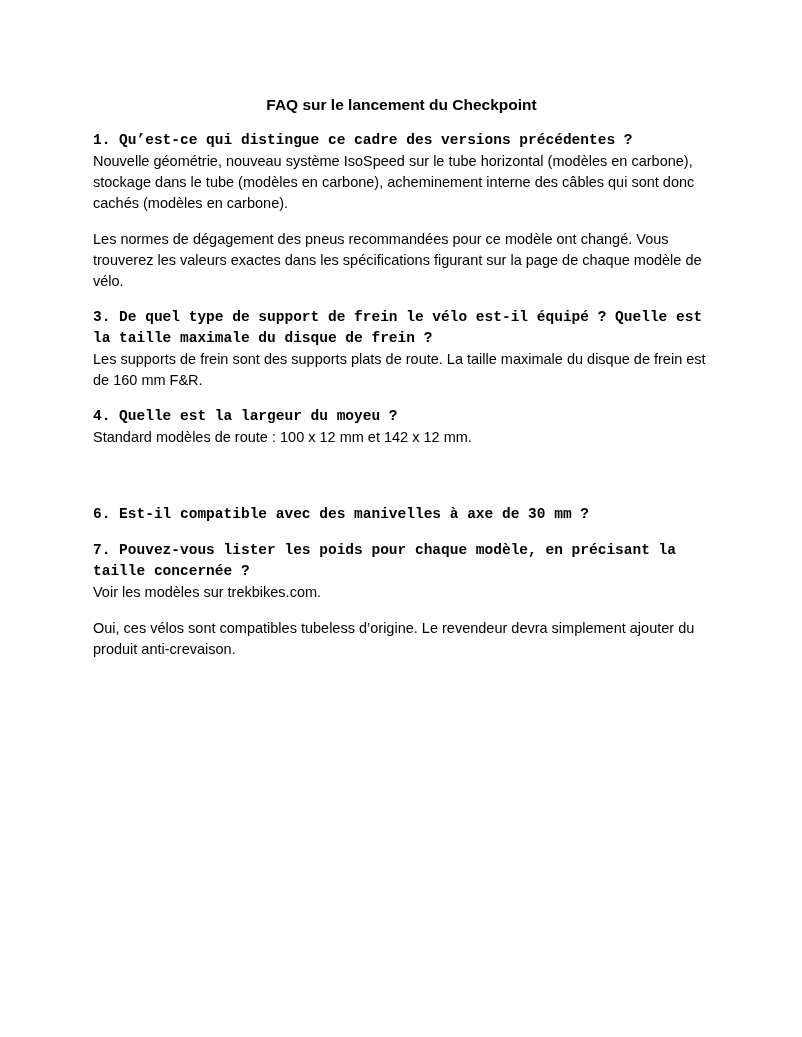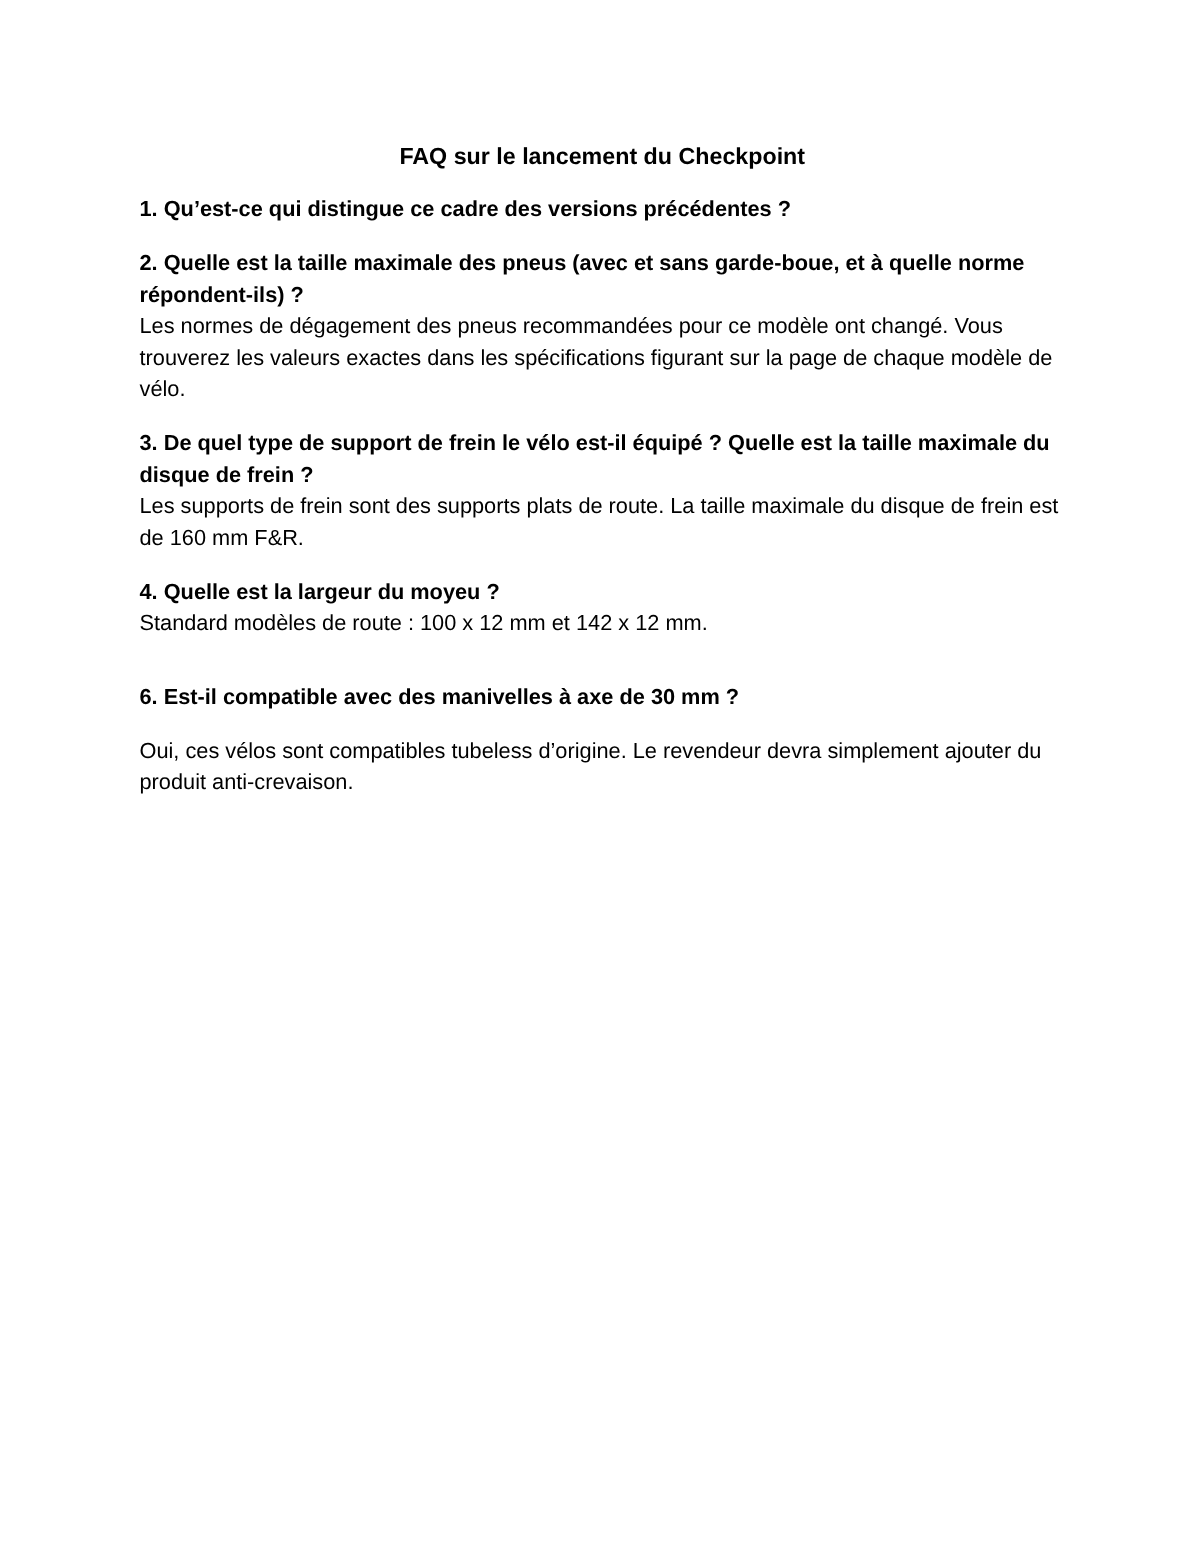--- a/index.html
+++ b/index.html
@@ -20,61 +20,66 @@
   }
   .doc-title {
     margin: 0 0 15px 0;
     text-align: center;
     font-size: 15.5px;
     font-weight: 700;
     line-height: 21px;
   }
   .faq-list { width: 617px; }
   .faq-item { margin: 0 0 15px 0; }
-  .faq-item.extra-gap { margin-bottom: 28px; }
+  .faq-item.extra-gap { margin-bottom: 56px; }
   .faq-question {
     font-size: 14.5px;
     font-weight: 700;
     line-height: 21px;
+    font-family: Liberation Mono, monospace;
   }
   .faq-answer {
     font-size: 14.5px;
     font-weight: 400;
     line-height: 21px;
   }
 </style>
 </head>
 <body>
 
 <div class="page">
   <h1 class="doc-title">FAQ sur le lancement du Checkpoint</h1>
   <div class="faq-list" id="faq-list">
   <div class="faq-item">
     <div class="faq-question">1. Qu’est-ce qui distingue ce cadre des versions précédentes ?</div>
+    <div class="faq-answer">Nouvelle géométrie, nouveau système IsoSpeed sur le tube horizontal (modèles en carbone), stockage dans le tube (modèles en carbone), acheminement interne des câbles qui sont donc cachés (modèles en carbone).</div>
   </div>
 
   <div class="faq-item">
-    <div class="faq-question">2. Quelle est la taille maximale des pneus (avec et sans garde-boue, et à quelle norme répondent-ils) ?</div>
     <div class="faq-answer">Les normes de dégagement des pneus recommandées pour ce modèle ont changé. Vous trouverez les valeurs exactes dans les spécifications figurant sur la page de chaque modèle de vélo.</div>
   </div>
 
   <div class="faq-item">
     <div class="faq-question">3. De quel type de support de frein le vélo est-il équipé ? Quelle est la taille maximale du disque de frein ?</div>
     <div class="faq-answer">Les supports de frein sont des supports plats de route. La taille maximale du disque de frein est de 160 mm F&amp;R.</div>
   </div>
 
   <div class="faq-item extra-gap">
     <div class="faq-question">4. Quelle est la largeur du moyeu ?</div>
     <div class="faq-answer">Standard modèles de route : 100 x 12 mm et 142 x 12 mm.</div>
   </div>
 
 
   <div class="faq-item">
     <div class="faq-question">6. Est-il compatible avec des manivelles à axe de 30 mm ?</div>
   </div>
 
+  <div class="faq-item">
+    <div class="faq-question">7. Pouvez-vous lister les poids pour chaque modèle, en précisant la taille concernée ?</div>
+    <div class="faq-answer">Voir les modèles sur trekbikes.com.</div>
+  </div>
 
   <div class="faq-item">
     <div class="faq-answer">Oui, ces vélos sont compatibles tubeless d’origine. Le revendeur devra simplement ajouter du produit anti-crevaison.</div>
   </div>
 
 </div>
 </div>
 
 </body></html>

